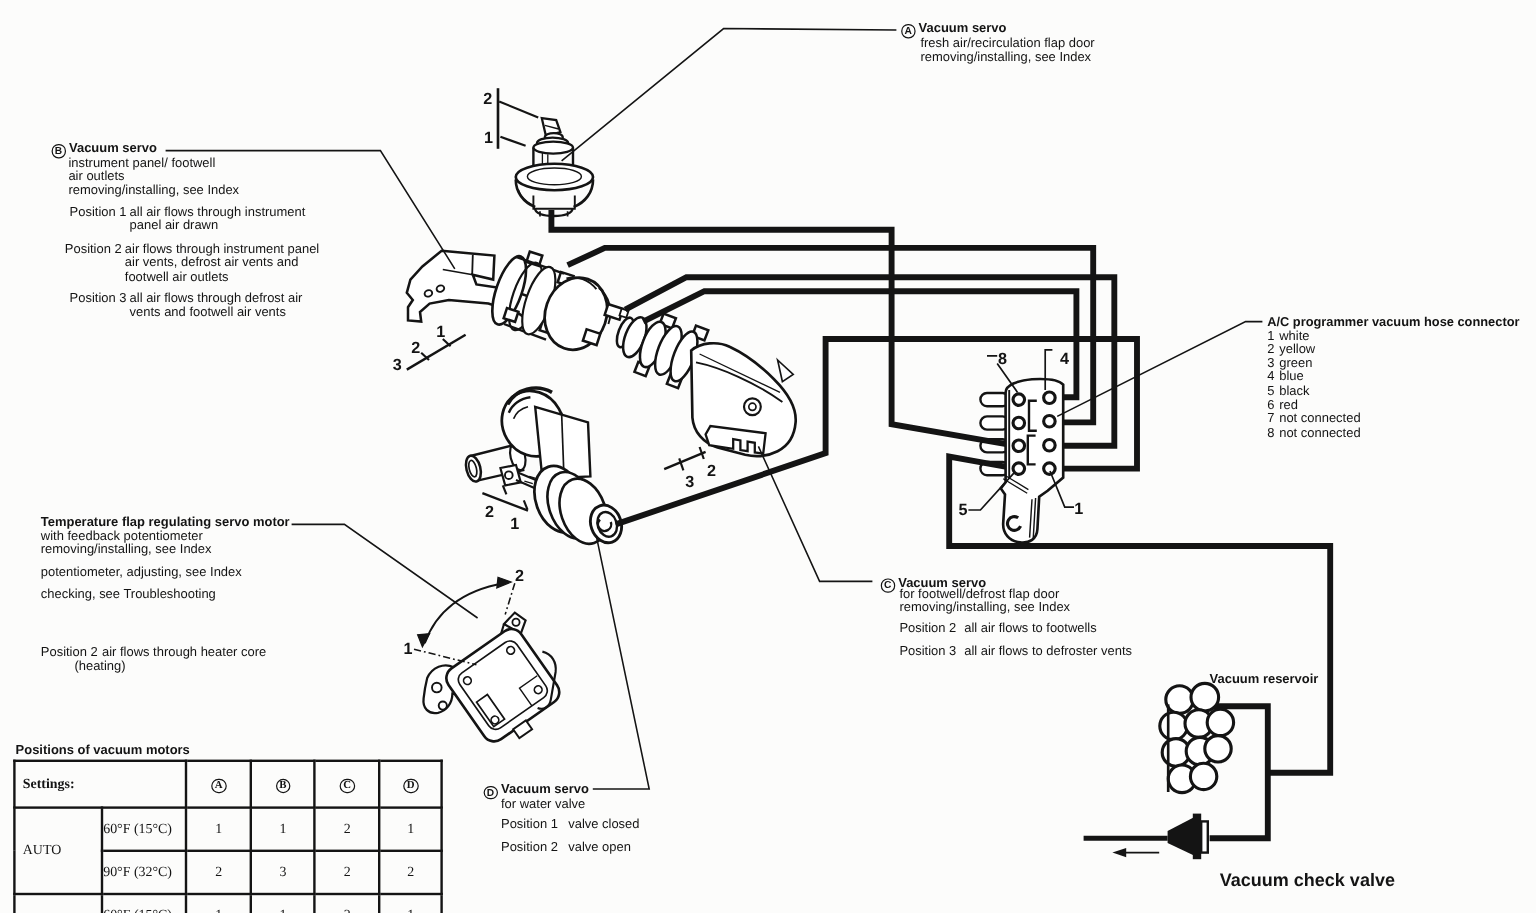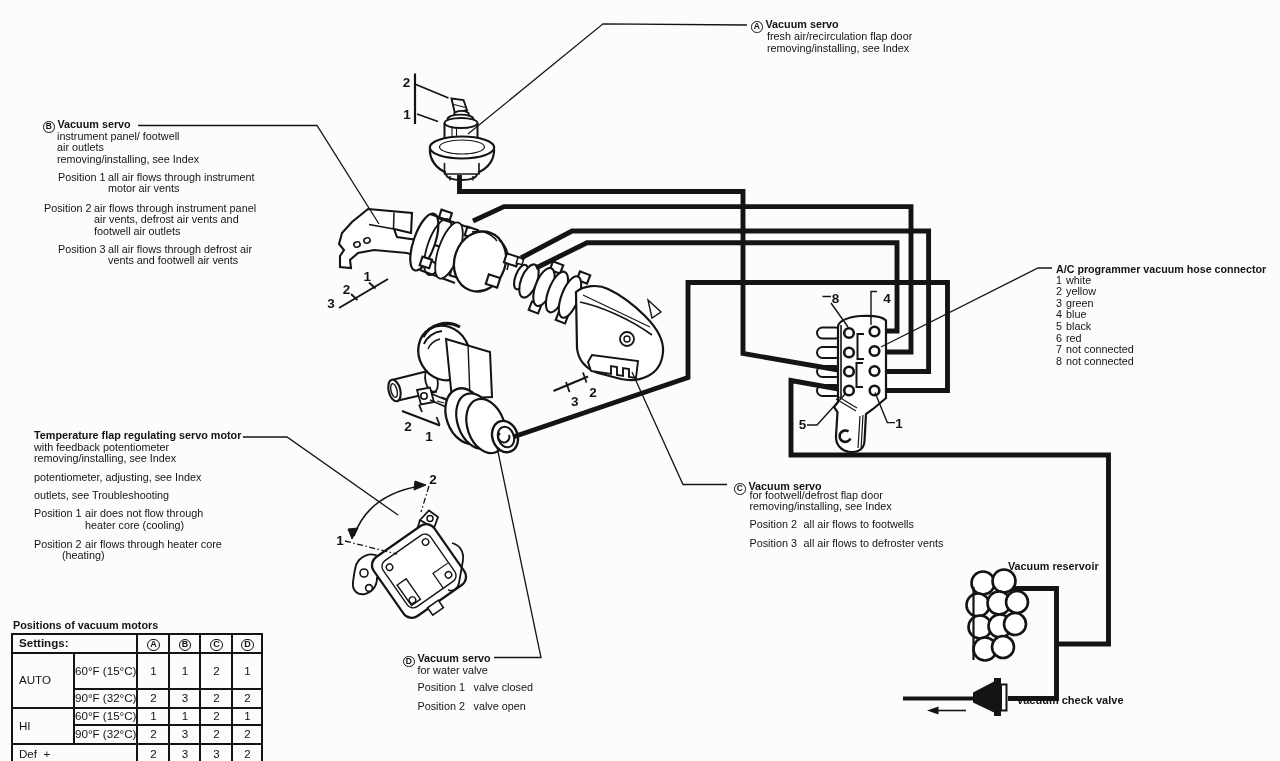--- a/index.html
+++ b/index.html
@@ -3,21 +3,21 @@
 <meta charset="utf-8">
 <style>
 html,body{margin:0;padding:0;background:#fcfcfb;}
 #page{position:relative;width:1280px;height:761px;overflow:hidden;
   font-family:"Liberation Sans",sans-serif;color:#141414;}
 .t{position:absolute;font-size:10.8px;line-height:11.6px;white-space:nowrap;}
 .b{font-weight:bold;}
 .circ{display:inline-block;box-sizing:border-box;width:11.5px;height:11.5px;border:1.5px solid #141414;border-radius:50%;font-size:8.5px;font-weight:bold;text-align:center;line-height:8.8px;vertical-align:-1.5px;}
 svg{position:absolute;left:0;top:0;}
 table.pv{border-collapse:collapse;position:absolute;left:11px;top:633px;}
-table.pv td{border:2px solid #141414;font-size:11.6px;line-height:1;padding:0;text-align:center;vertical-align:middle;white-space:nowrap;}
+table.pv td{border:2px solid #141414;font-size:11.6px;line-height:1;padding:11px;text-align:center;vertical-align:middle;white-space:nowrap;font-family:Liberation Serif, serif;}
 table.pv .circ{width:12.5px;height:12.5px;font-size:9px;line-height:9.5px;}
 </style>
 </head>
 <body>
 <div id="page">
 <svg width="1280" height="761" viewBox="0 0 1280 761" fill="none" stroke="#141414" stroke-linejoin="miter" stroke-linecap="butt">
 
 <g id="servoA" stroke-width="1.9">
   <path d="M451.5,98.5 L463.5,100 L467,110 L455,113.5 Z" fill="#fff"></path>
   <path d="M454,104.5 L465.5,107.5" stroke-width="1.2"></path>
@@ -222,45 +222,44 @@
   <text x="802.5" y="429">5</text>
   <text x="899" y="428">1</text>
 </g>
 </svg>
 
 <div class="t" style="left:751px;top:18.5px"><span class="circ">A</span> <span class="b">Vacuum servo</span></div>
 <div class="t" style="left:767px;top:31.1px">fresh air/recirculation flap door<br>removing/installing, see Index</div>
 
 <div class="t" style="left:43px;top:118.8px"><span class="circ">B</span> <span class="b">Vacuum servo</span></div>
 <div class="t" style="left:57px;top:130.6px">instrument panel/ footwell<br>air outlets<br>removing/installing, see Index</div>
-<div class="t" style="left:58px;top:171.8px"><span style="display:inline-block;width:50px">Position 1</span>all air flows through instrument<br><span style="margin-left:50px">motor air vents</span></div>
-<div class="t" style="left:44px;top:202.6px"><span style="display:inline-block;width:50px">Position 2</span>air flows through instrument panel<br><span style="margin-left:50px">air vents, defrost air vents and</span><br><span style="margin-left:50px">footwell air outlets</span></div>
+<div class="t" style="left:58px;top:171.8px"><span style="display:inline-block;width:50px">Position 1</span>all air flows through instrument<br><span style="margin-left:50px">panel air drawn</span></div>
+<div class="t" style="left:54px;top:202.6px"><span style="display:inline-block;width:50px">Position 2</span>air flows through instrument panel<br><span style="margin-left:50px">air vents, defrost air vents and</span><br><span style="margin-left:50px">footwell air outlets</span></div>
 <div class="t" style="left:58px;top:243.8px"><span style="display:inline-block;width:50px">Position 3</span>all air flows through defrost air<br><span style="margin-left:50px">vents and footwell air vents</span></div>
 
 <div class="t" style="left:34px;top:430px"><span class="b">Temperature flap regulating servo motor</span><br>with feedback potentiometer<br>removing/installing, see Index</div>
 <div class="t" style="left:34px;top:472px">potentiometer, adjusting, see Index</div>
-<div class="t" style="left:34px;top:490px">outlets, see Troubleshooting</div>
-<div class="t" style="left:34px;top:508.3px"><span style="display:inline-block;width:51px">Position 1</span>air does not flow through<br><span style="margin-left:51px">heater core (cooling)</span></div>
+<div class="t" style="left:34px;top:490px">checking, see Troubleshooting</div>
 <div class="t" style="left:34px;top:538.7px"><span style="display:inline-block;width:51px">Position 2</span>air flows through heater core<br><span style="margin-left:28px">(heating)</span></div>
 
 <div class="t" style="left:734px;top:480.6px"><span class="circ">C</span> <span class="b">Vacuum servo</span></div>
 <div class="t" style="left:749.5px;top:489.9px">for footwell/defrost flap door<br>removing/installing, see Index</div>
 <div class="t" style="left:749.5px;top:519.4px"><span style="display:inline-block;width:54px">Position 2</span>all air flows to footwells</div>
 <div class="t" style="left:749.5px;top:538.4px"><span style="display:inline-block;width:54px">Position 3</span>all air flows to defroster vents</div>
 
 <div class="t" style="left:403px;top:653.3px"><span class="circ">D</span> <span class="b">Vacuum servo</span></div>
 <div class="t" style="left:417.5px;top:664.8px">for water valve</div>
 <div class="t" style="left:417.5px;top:682.4px"><span style="display:inline-block;width:56px">Position 1</span>valve closed</div>
 <div class="t" style="left:417.5px;top:701.3px"><span style="display:inline-block;width:56px">Position 2</span>valve open</div>
 
 <div class="t b" style="left:1056px;top:263.6px;font-size:10.7px">A/C programmer vacuum hose connector</div>
 <div class="t" style="left:1056px;top:274.7px"><span style="display:inline-block;width:10px">1</span>white<br><span style="display:inline-block;width:10px">2</span>yellow<br><span style="display:inline-block;width:10px">3</span>green<br><span style="display:inline-block;width:10px">4</span>blue<br><span style="display:inline-block;width:10px">5</span>black<br><span style="display:inline-block;width:10px">6</span>red<br><span style="display:inline-block;width:10px">7</span>not connected<br><span style="display:inline-block;width:10px">8</span>not connected</div>
 
 <div class="t b" style="left:1008px;top:560.9px;font-size:10.8px">Vacuum reservoir</div>
-<div class="t b" style="left:1016.5px;top:695px;font-size:11px">Vacuum check valve</div>
+<div class="t b" style="left:1016.5px;top:728px;font-size:15px">Vacuum check valve</div>
 <div class="t b" style="left:13px;top:619.6px;font-size:10.8px">Positions of vacuum motors</div>
 
 <table class="pv">
 <tbody>
         <tr style="height:18.5px">
           <td colspan="2" style="width:109px;text-align:left;padding-left:6px"><span class="b">Settings:</span></td>
           <td style="width:30px"><span class="circ">A</span></td>
           <td style="width:29px"><span class="circ">B</span></td>
           <td style="width:30px"><span class="circ">C</span></td>
           <td style="width:28px"><span class="circ">D</span></td>

